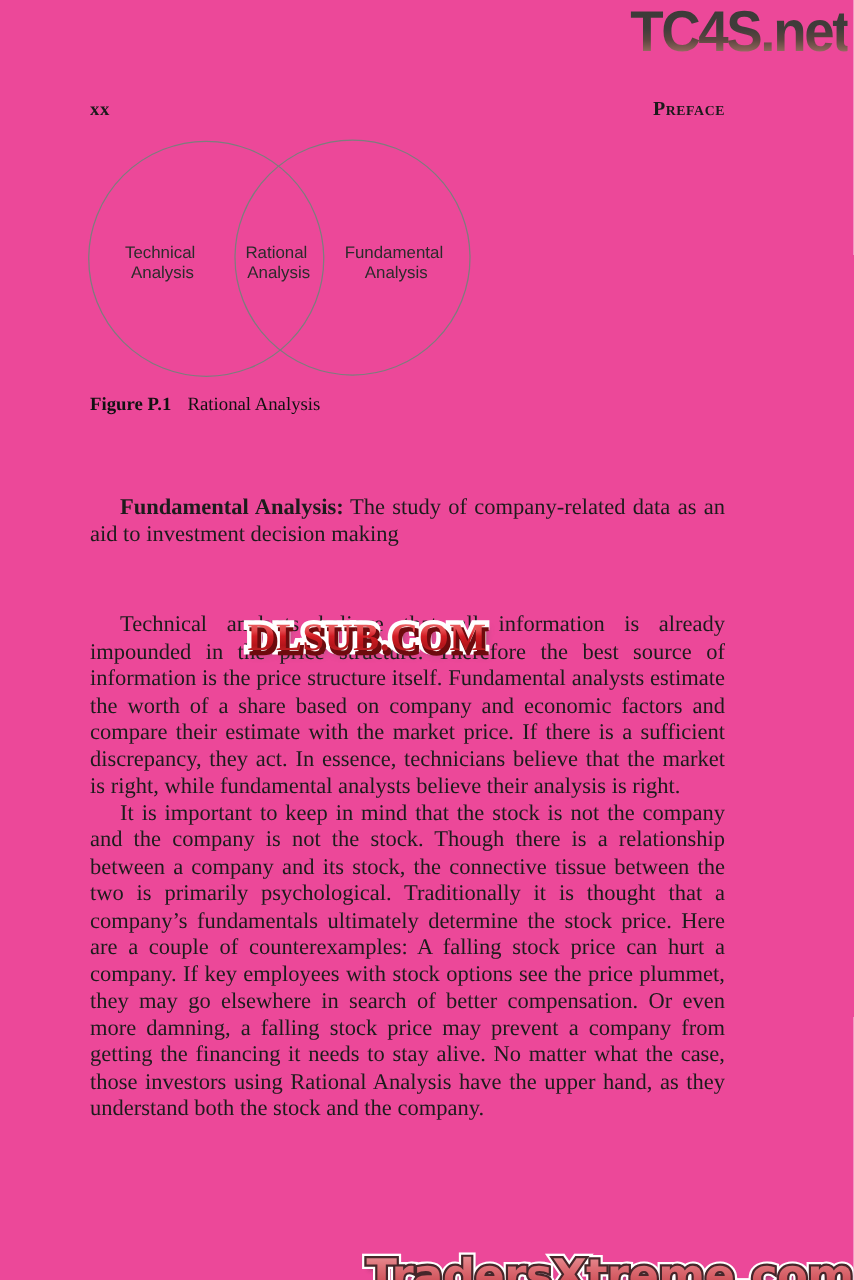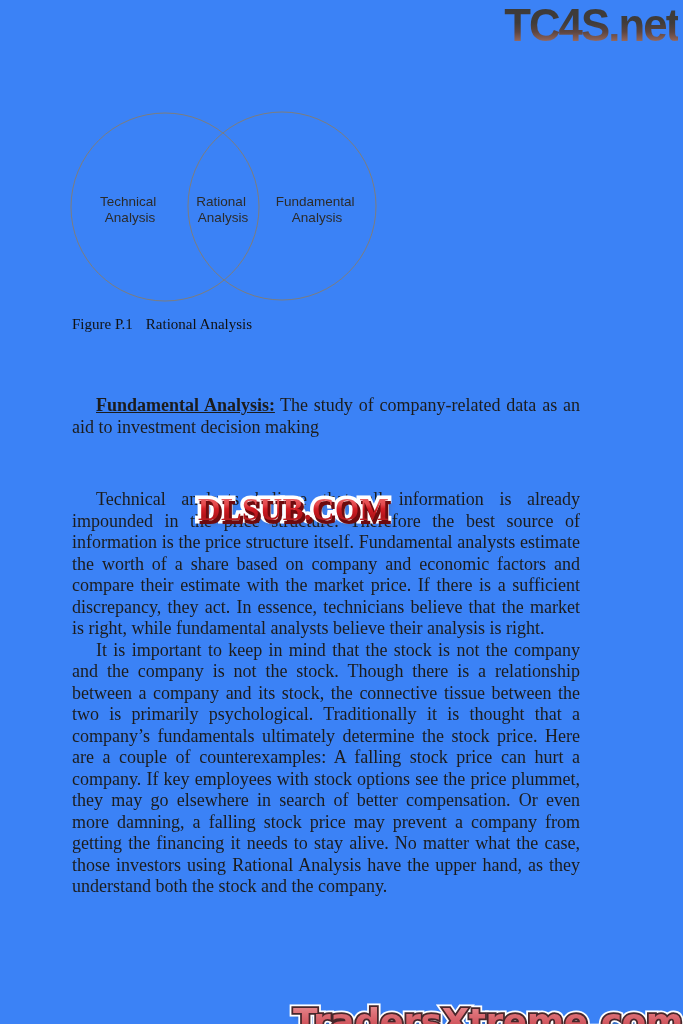--- a/index.html
+++ b/index.html
@@ -1,21 +1,21 @@
 <!DOCTYPE html>
 <html><head>
 <meta charset="utf-8">
 <style>
   html, body { margin: 0; padding: 0; background: #ffffff; }
 
   .page {
     position: relative;
     width: 683px;
     height: 1024px;
-    background: #3b82f6;
+    background: #ec4899;
     overflow: hidden;
     font-family: "Liberation Serif", serif;
   }
 
   
   .wm-tc4s {
     position: absolute;
     top: 2px;
     right: 5px;
     font-family: "Liberation Sans", sans-serif;
@@ -51,34 +51,34 @@
   .venn circle { fill: none; stroke: #7d7d7d; stroke-width: 1; }
   .venn text {
     font-family: "Liberation Sans", sans-serif;
     font-size: 13.5px;
     fill: #2b2b2b;
     text-anchor: middle;
   }
 
   
   .figure-caption { position: absolute; left: 72px; top: 316px; font-size: 15px; color: #111111; }
-  .caption-label { font-weight: normal; margin-right: 13px; margin-top: 26px; }
+  .caption-label { font-weight: bold; margin-right: 13px; margin-top: 26px; }
 
   
   .defs { position: absolute; left: 72px; top: 395px; width: 508px; }
   .bodytext { position: absolute; left: 72px; top: 489px; width: 508px; }
   .defs p, .bodytext p {
     margin: 0;
     text-indent: 24px;
     text-align: justify;
     font-size: 18px;
     line-height: 21.5px;
     color: #1c1c1c;
   }
-  .defs b { margin-right: 5px; text-decoration: underline; }
+  .defs b { margin-right: 5px; }
   .defs sup { font-size: 11.5px; line-height: 0; }
 
   
   .wm-dlsub {
     position: absolute;
     left: 198px;
     top: 494px;
     width: 284px;
     height: 42px;
     font-family: Liberation Serif, serif;
@@ -124,20 +124,24 @@
     -webkit-text-fill-color: transparent;
   }
 </style>
 </head>
 <body>
 
 <div class="page">
 
   <div class="wm-tc4s">TC4S.net</div>
 
+  <div class="page-header">
+    <span class="page-num">xx</span>
+    <span class="running-head">Preface</span>
+  </div>
 
   <svg class="venn" width="320" height="200" viewBox="0 0 320 200">
     <circle cx="101" cy="99" r="94"></circle>
     <circle cx="218" cy="98" r="94"></circle>
     <text>
       <tspan x="66" y="98">Technical</tspan>
       <tspan x="66" y="114">Analysis</tspan>
     </text>
     <text>
       <tspan x="159" y="98">Rational</tspan>

